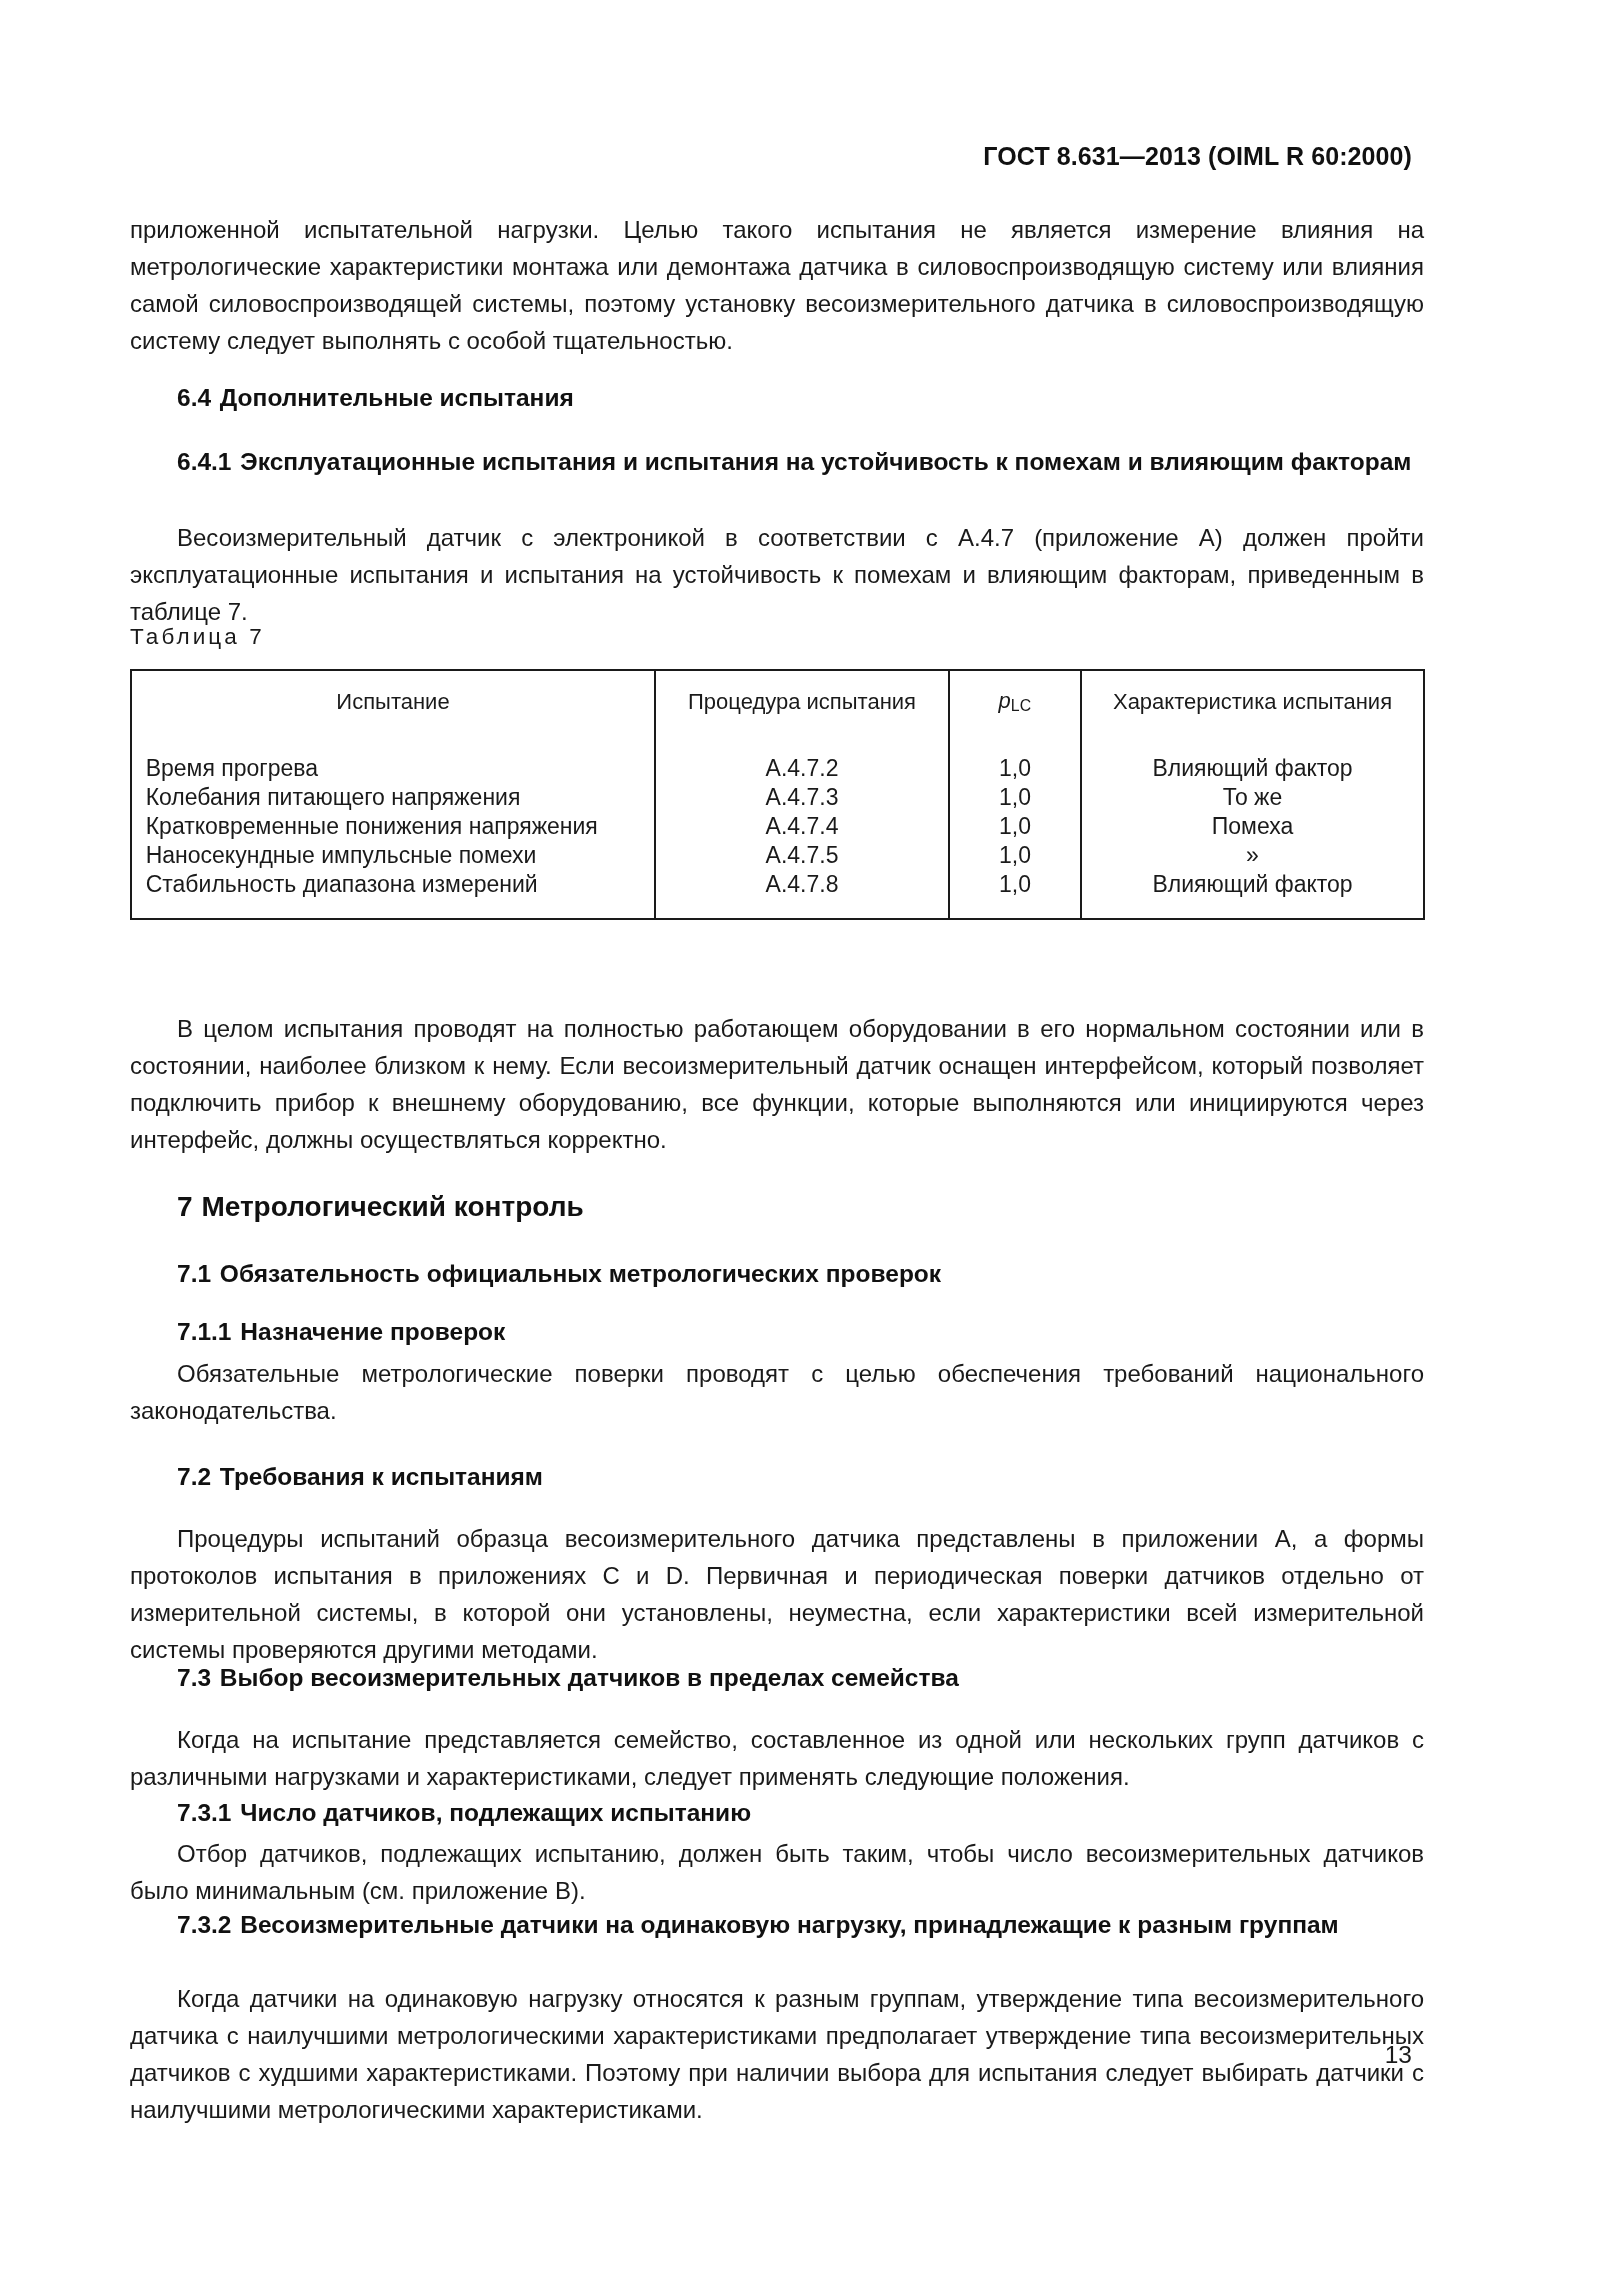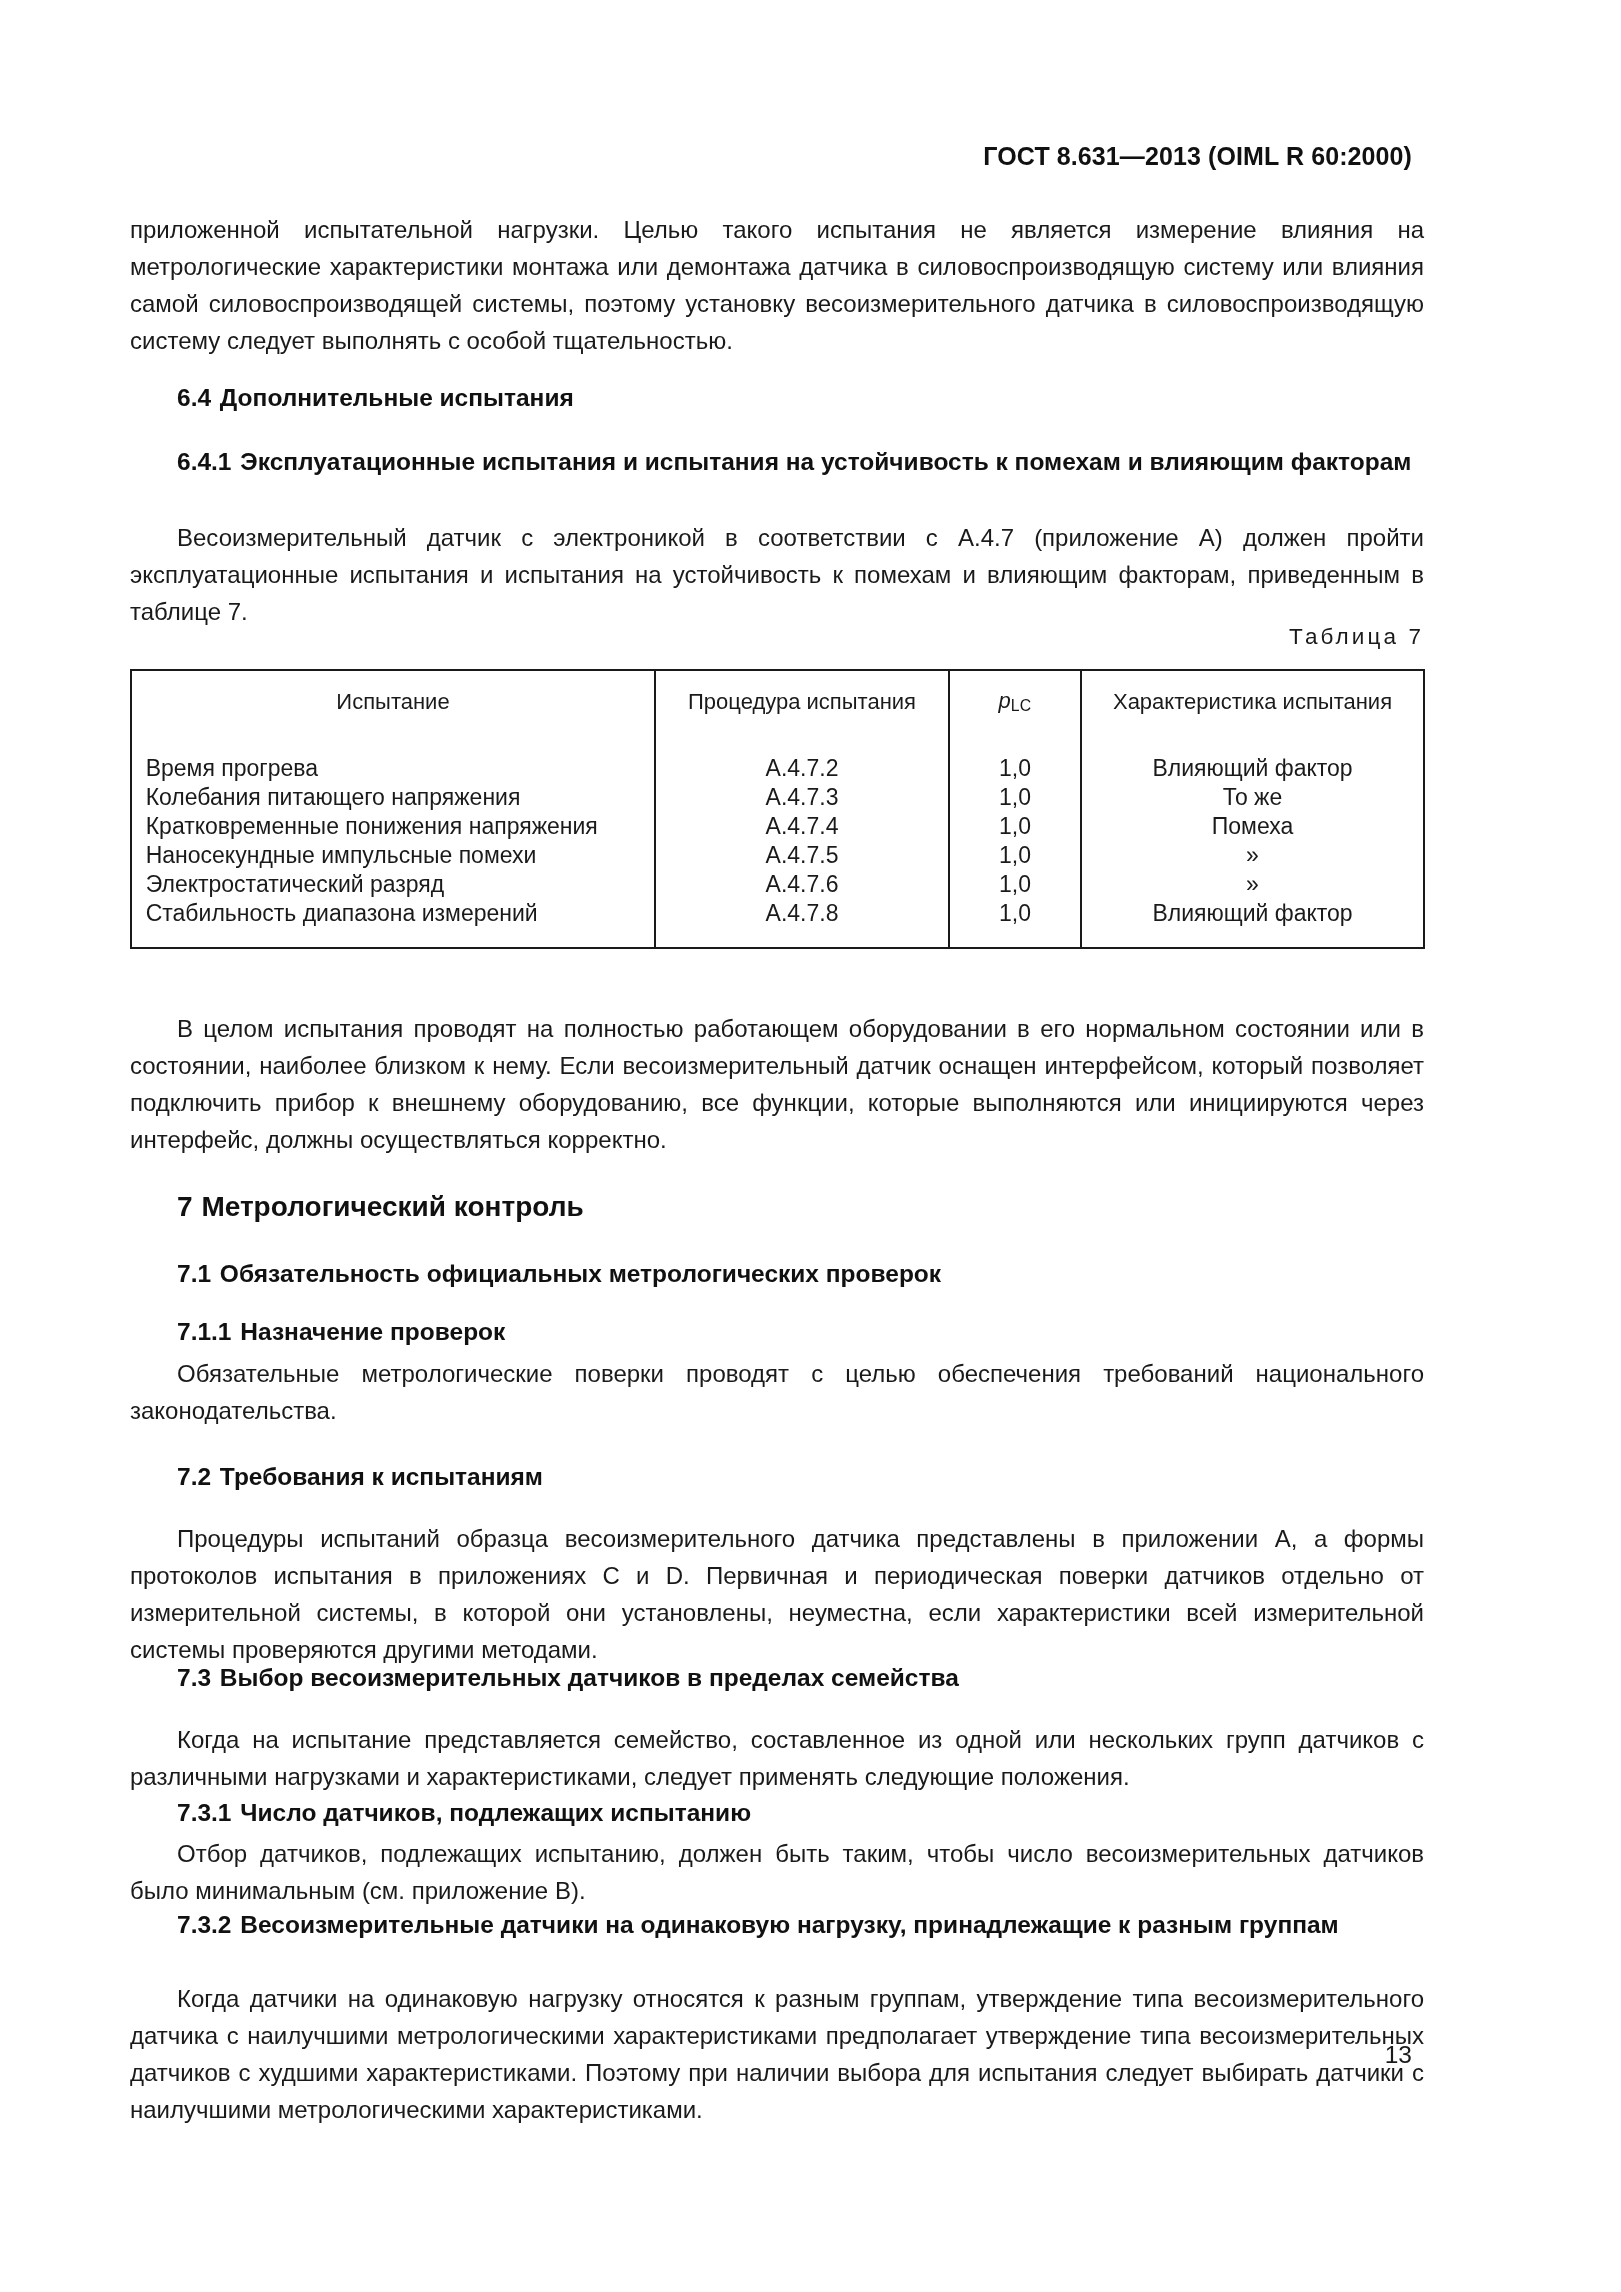--- a/index.html
+++ b/index.html
@@ -76,21 +76,20 @@
   }
 
   
   .blk { position: absolute; left: 12px; width: 1294px; }
 
   
   .tbl-caption {
     font-size: 22.5px;
     letter-spacing: 3.1px;
     color: #1a1a1a;
-    text-align: right;
   }
   table.data {
     border-collapse: collapse;
     width: 1294px;
     table-layout: fixed;
     font-size: 22px;
     color: #1a1a1a;
   }
   table.data th,
   table.data td {
@@ -207,26 +206,20 @@
             <td class="c-plc">1,0</td>
             <td class="c-char">Помеха</td>
           </tr>
           <tr>
             <td class="c-name">Наносекундные импульсные помехи</td>
             <td class="c-proc">А.4.7.5</td>
             <td class="c-plc">1,0</td>
             <td class="c-char">»</td>
           </tr>
           <tr>
-            <td class="c-name">Электростатический разряд</td>
-            <td class="c-proc">А.4.7.6</td>
-            <td class="c-plc">1,0</td>
-            <td class="c-char">»</td>
-          </tr>
-          <tr>
             <td class="c-name">Стабильность диапазона измерений</td>
             <td class="c-proc">А.4.7.8</td>
             <td class="c-plc">1,0</td>
             <td class="c-char">Влияющий фактор</td>
           </tr>
           <tr class="pad-bot">
             <td class="c-name"></td>
             <td class="c-proc"></td>
             <td class="c-plc"></td>
             <td class="c-char"></td>

